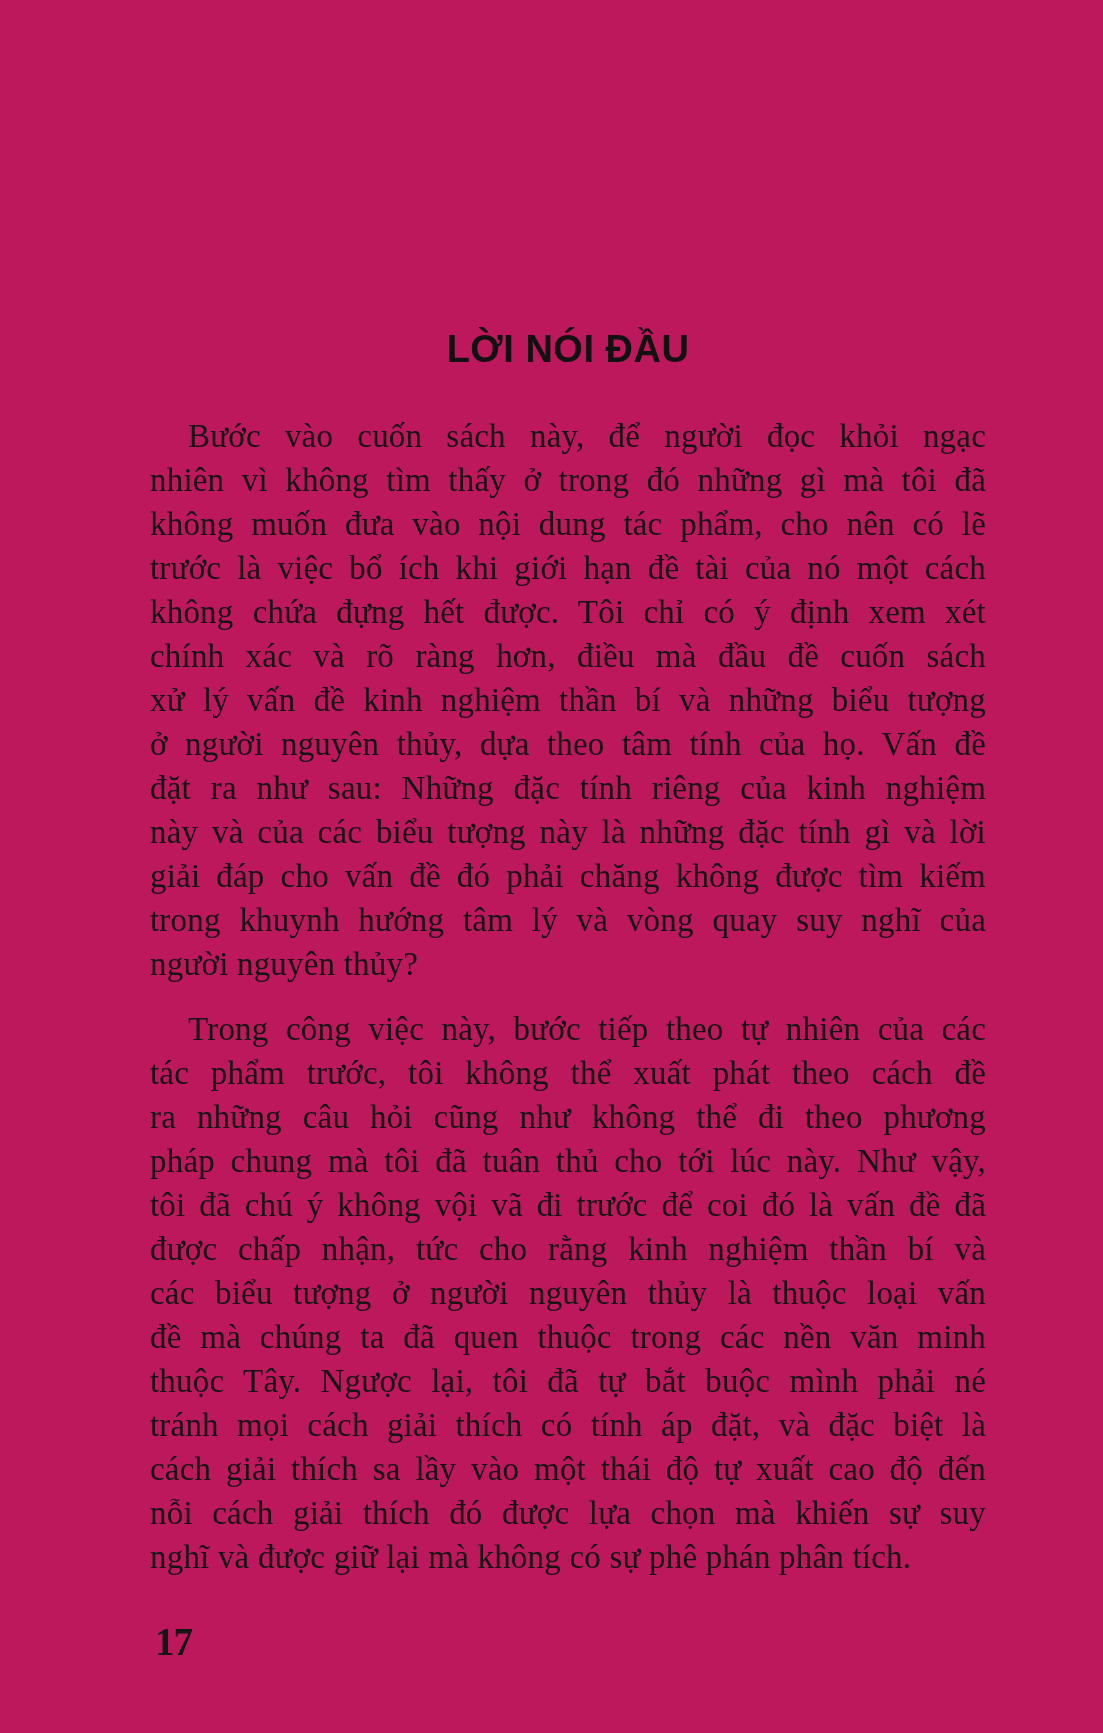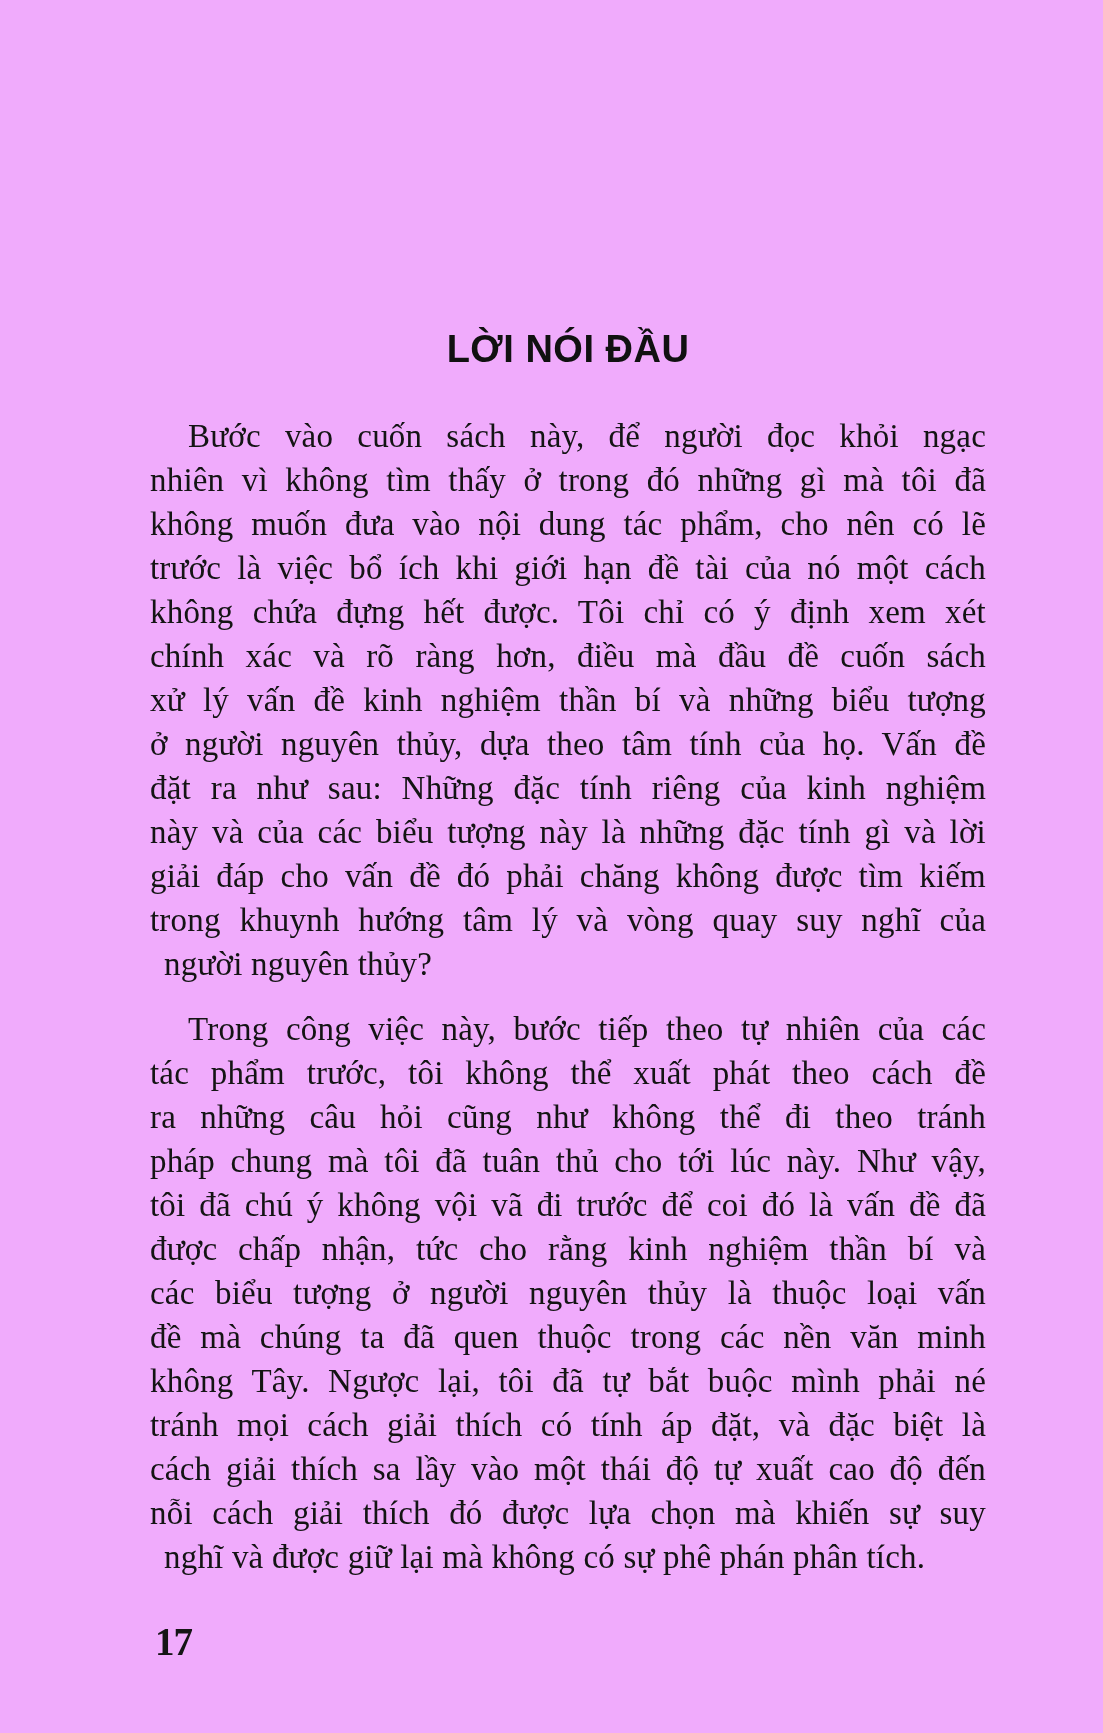--- a/index.html
+++ b/index.html
@@ -4,21 +4,21 @@
 <style>
   html, body {
     margin: 0;
     padding: 0;
     background: #e8e8e8;
   }
   .page {
     position: relative;
     width: 1103px;
     height: 1733px;
-    background: #f0abfc;
+    background: #be185d;
     font-family: "Liberation Serif", "DejaVu Serif", serif;
     color: #141414;
     overflow: hidden;
   }
   .content {
     position: absolute;
     left: 150px;
     top: 326px;
     width: 836px;
   }
@@ -45,21 +45,20 @@
     text-align: justify;
     text-align-last: justify;
     white-space: nowrap;
     letter-spacing: 0.2px;
   }
   .text-line.first-line {
     text-indent: 38px;
   }
   .text-line.last-line {
     text-align-last: left;
-    margin-left: 14px;
   }
   .page-number {
     position: absolute;
     left: 155px;
     top: 1622px;
     font-family: "Liberation Serif", "DejaVu Serif", serif;
     font-weight: bold;
     font-size: 39px;
     line-height: 40px;
     letter-spacing: -1px;
@@ -84,27 +83,27 @@
           <div class="text-line">ở người nguyên thủy, dựa theo tâm tính của họ. Vấn đề</div>
           <div class="text-line">đặt ra như sau: Những đặc tính riêng của kinh nghiệm</div>
           <div class="text-line">này và của các biểu tượng này là những đặc tính gì và lời</div>
           <div class="text-line">giải đáp cho vấn đề đó phải chăng không được tìm kiếm</div>
           <div class="text-line">trong khuynh hướng tâm lý và vòng quay suy nghĩ của</div>
           <div class="text-line last-line">người nguyên thủy?</div>
         </div>
         <div class="paragraph">
           <div class="text-line first-line">Trong công việc này, bước tiếp theo tự nhiên của các</div>
           <div class="text-line">tác phẩm trước, tôi không thể xuất phát theo cách đề</div>
-          <div class="text-line">ra những câu hỏi cũng như không thể đi theo tránh</div>
+          <div class="text-line">ra những câu hỏi cũng như không thể đi theo phương</div>
           <div class="text-line">pháp chung mà tôi đã tuân thủ cho tới lúc này. Như vậy,</div>
           <div class="text-line">tôi đã chú ý không vội vã đi trước để coi đó là vấn đề đã</div>
           <div class="text-line">được chấp nhận, tức cho rằng kinh nghiệm thần bí và</div>
           <div class="text-line">các biểu tượng ở người nguyên thủy là thuộc loại vấn</div>
           <div class="text-line">đề mà chúng ta đã quen thuộc trong các nền văn minh</div>
-          <div class="text-line">không Tây. Ngược lại, tôi đã tự bắt buộc mình phải né</div>
+          <div class="text-line">thuộc Tây. Ngược lại, tôi đã tự bắt buộc mình phải né</div>
           <div class="text-line">tránh mọi cách giải thích có tính áp đặt, và đặc biệt là</div>
           <div class="text-line">cách giải thích sa lầy vào một thái độ tự xuất cao độ đến</div>
           <div class="text-line">nỗi cách giải thích đó được lựa chọn mà khiến sự suy</div>
           <div class="text-line last-line">nghĩ và được giữ lại mà không có sự phê phán phân tích.</div>
         </div>
       </div>
   </div>
   <div class="page-number">17</div>
 </div>
 

